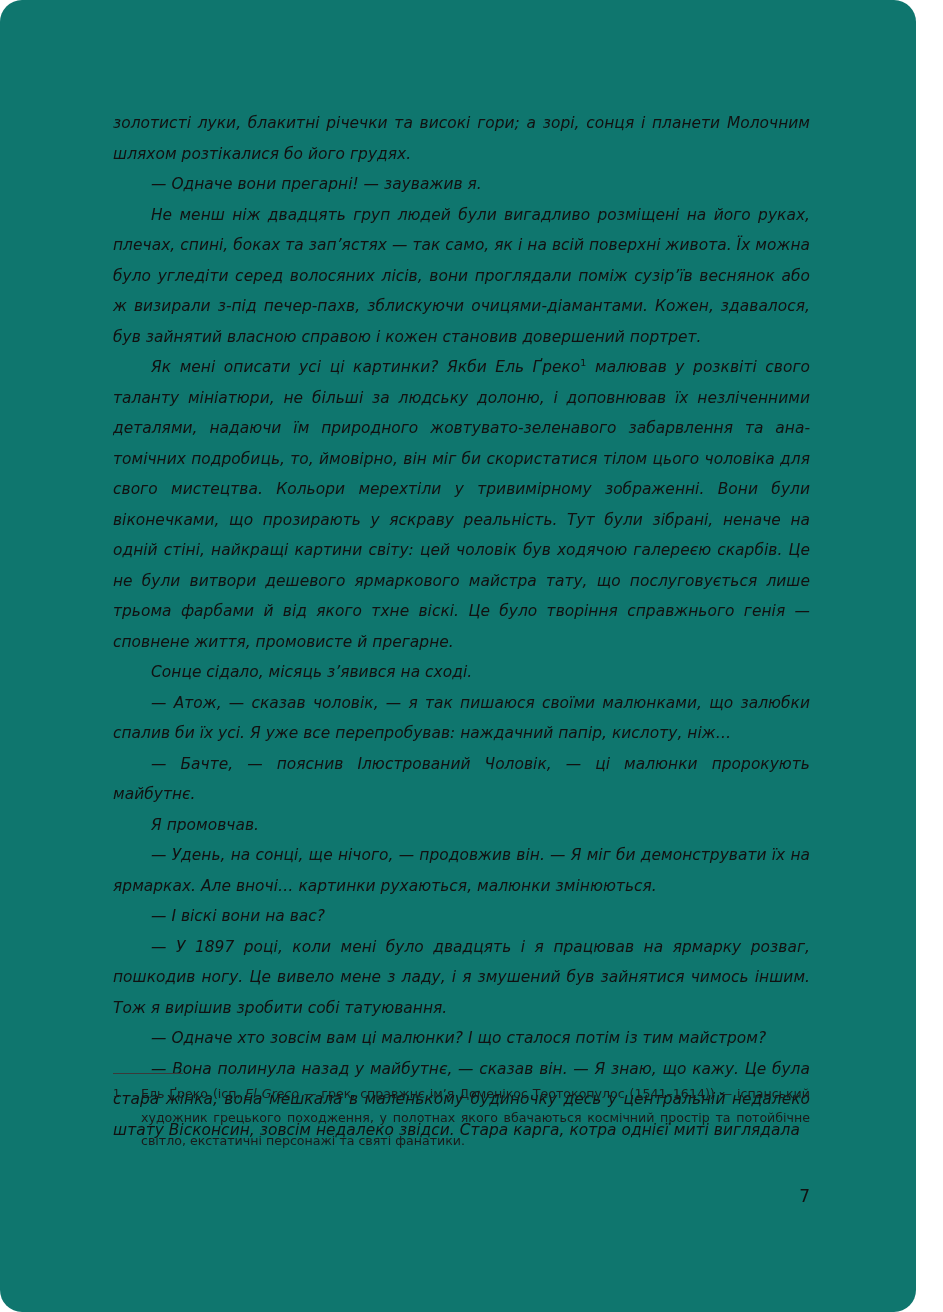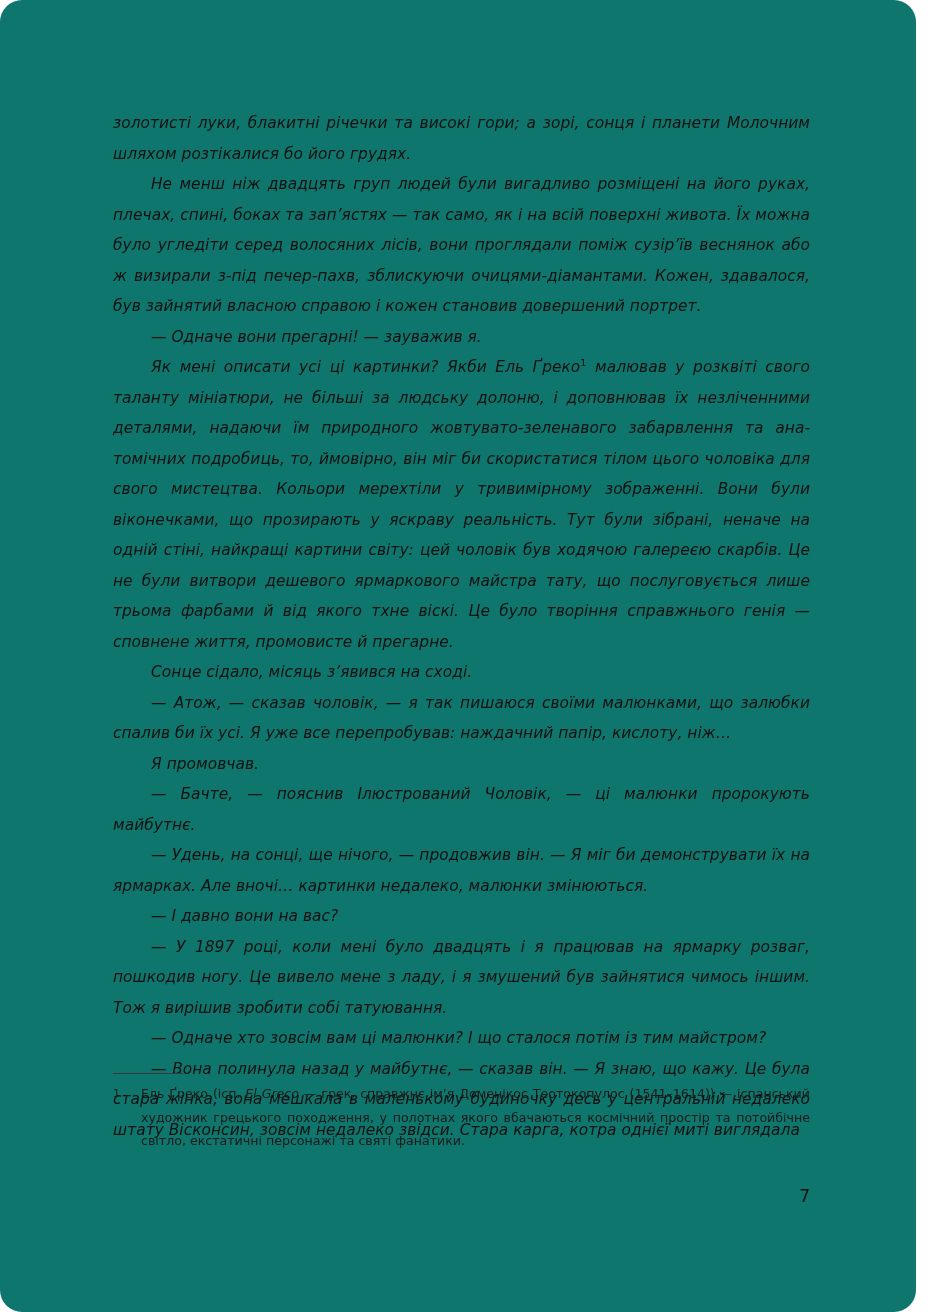--- a/index.html
+++ b/index.html
@@ -93,29 +93,29 @@
     color: #111111;
   }
 </style>
 </head>
 <body>
 
 <div class="page">
 
   <div class="body-text">
     <p class="no-indent">золотисті луки, блакитні річечки та високі гори; а зорі, сонця і планети Молочним шляхом розтікалися бо його грудях.</p>
+    <p>— Одначе вони прегарні! — зауважив я.</p>
     <p>Не менш ніж двадцять груп людей були вигадливо розміщені на його руках, плечах, спині, боках та зап’ястях — так само, як і на всій поверхні живота. Їх можна було угледіти серед волосяних лісів, вони проглядали поміж сузір’їв веснянок або ж визирали з-під печер-пахв, зблискуючи очицями-діамантами. Кожен, здавалося, був зайнятий власною справою і кожен становив довершений портрет.</p>
-    <p>— Одначе вони прегарні! — зауважив я.</p>
     <p><span>Як мені описати усі ці картинки? Якби Ель Ґреко</span><sup class="fn-ref">1</sup><span> малював у розквіті свого таланту мініатюри, не більші за людську долоню, і доповнював їх незліченними деталями, надаючи їм природного жовтувато-зеленавого забарвлення та ана-томічних подробиць, то, ймовірно, він міг би скористатися тілом цього чоловіка для свого мистецтва. Кольори мерехтіли у тривимірному зображенні. Вони були віконечками, що прозирають у яскраву реальність. Тут були зібрані, неначе на одній стіні, найкращі картини світу: цей чоловік був ходячою галереєю скарбів. Це не були витвори дешевого ярмаркового майстра тату, що послуговується лише трьома фарбами й від якого тхне віскі. Це було творіння справжнього генія — сповнене життя, промовисте й прегарне.</span></p>
     <p>Сонце сідало, місяць з’явився на сході.</p>
     <p>— Атож, — сказав чоловік, — я так пишаюся своїми малюнками, що залюбки спалив би їх усі. Я уже все перепробував: наждачний папір, кислоту, ніж…</p>
+    <p>— Бачте, — пояснив Ілюстрований Чоловік, — ці малюнки пророкують майбутнє.</p>
     <p>Я промовчав.</p>
-    <p>— Бачте, — пояснив Ілюстрований Чоловік, — ці малюнки пророкують майбутнє.</p>
-    <p>— Удень, на сонці, ще нічого, — продовжив він. — Я міг би демонструвати їх на ярмарках. Але вночі… картинки недалеко, малюнки змінюються.</p>
-    <p>— І давно вони на вас?</p>
+    <p>— Удень, на сонці, ще нічого, — продовжив він. — Я міг би демонструвати їх на ярмарках. Але вночі… картинки рухаються, малюнки змінюються.</p>
+    <p>— І віскі вони на вас?</p>
     <p>— У 1897 році, коли мені було двадцять і я працював на ярмарку розваг, пошкодив ногу. Це вивело мене з ладу, і я змушений був зайнятися чимось іншим. Тож я вирішив зробити собі татуювання.</p>
     <p>— Одначе хто зовсім вам ці малюнки? І що сталося потім із тим майстром?</p>
     <p>— Вона полинула назад у майбутнє, — сказав він. — Я знаю, що кажу. Це була стара жінка, вона мешкала в маленькому будиночку десь у центральній недалеко штату Вісконсин, зовсім недалеко звідси. Стара карга, котра однієї миті виглядала</p>
   </div>
 
   <div class="footnote-rule"></div>
 
   <div class="footnote">
     <div class="footnote-row">
       <div class="footnote-marker">1</div>

